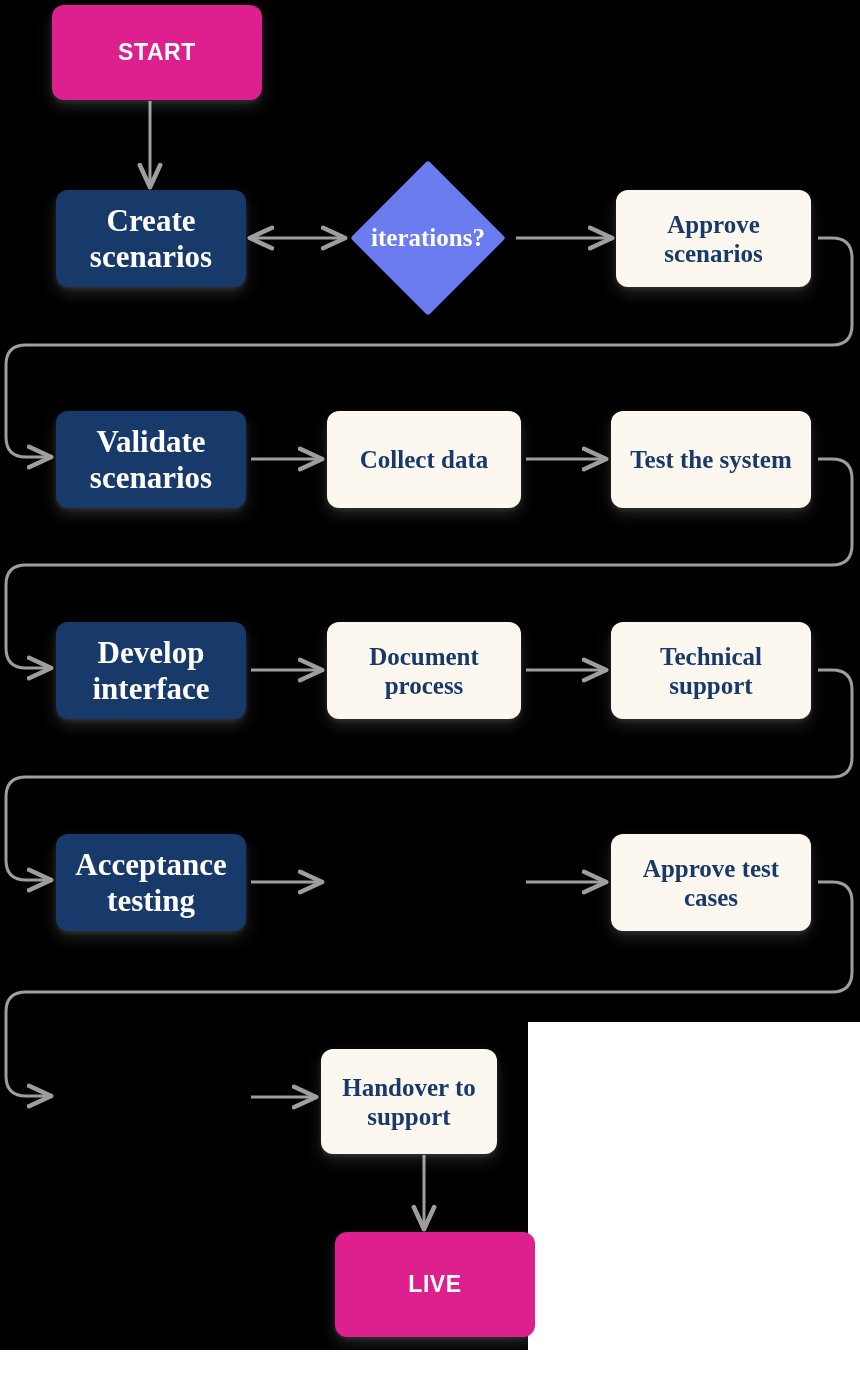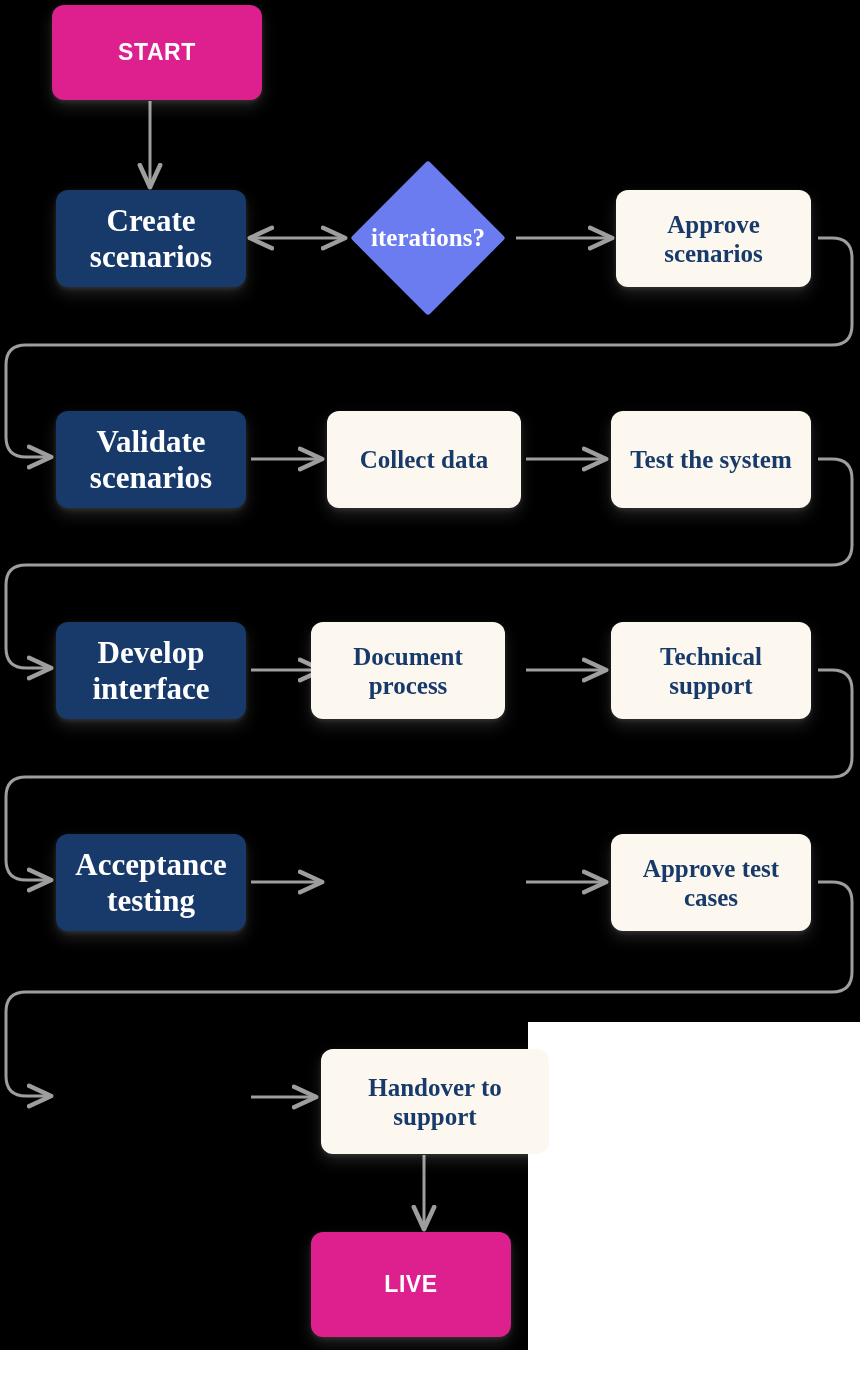--- a/index.html
+++ b/index.html
@@ -108,35 +108,35 @@
   <div class="node n-sub" style="left:327px;top:411px;width:194px;height:97px;">
     <span>Collect data</span>
   </div>
   <div class="node n-sub" style="left:611px;top:411px;width:200px;height:97px;">
     <span>Test the system</span>
   </div>
 
   <div class="node n-main" style="left:56px;top:622px;width:190px;height:97px;">
     <span>Develop interface</span>
   </div>
-  <div class="node n-sub" style="left:311px;top:622px;width:194px;height:97px;">
+  <div class="node n-sub" style="left:327px;top:622px;width:194px;height:97px;">
     <span>Document process</span>
   </div>
   <div class="node n-sub" style="left:611px;top:622px;width:200px;height:97px;">
     <span>Technical support</span>
   </div>
 
   <div class="node n-main" style="left:56px;top:834px;width:190px;height:97px;">
     <span>Acceptance testing</span>
   </div>
   <div class="node n-sub" style="left:611px;top:834px;width:200px;height:97px;">
     <span>Approve test cases</span>
   </div>
 
-  <div class="node n-sub" style="left:321px;top:1049px;width:228px;height:105px;">
+  <div class="node n-sub" style="left:321px;top:1049px;width:176px;height:105px;">
     <span>Handover to support</span>
   </div>
 
-  <div class="node n-term" style="left:311px;top:1232px;width:200px;height:105px;">
+  <div class="node n-term" style="left:335px;top:1232px;width:200px;height:105px;">
     <span>LIVE</span>
   </div>
 
 </div>
 
 </body></html>

